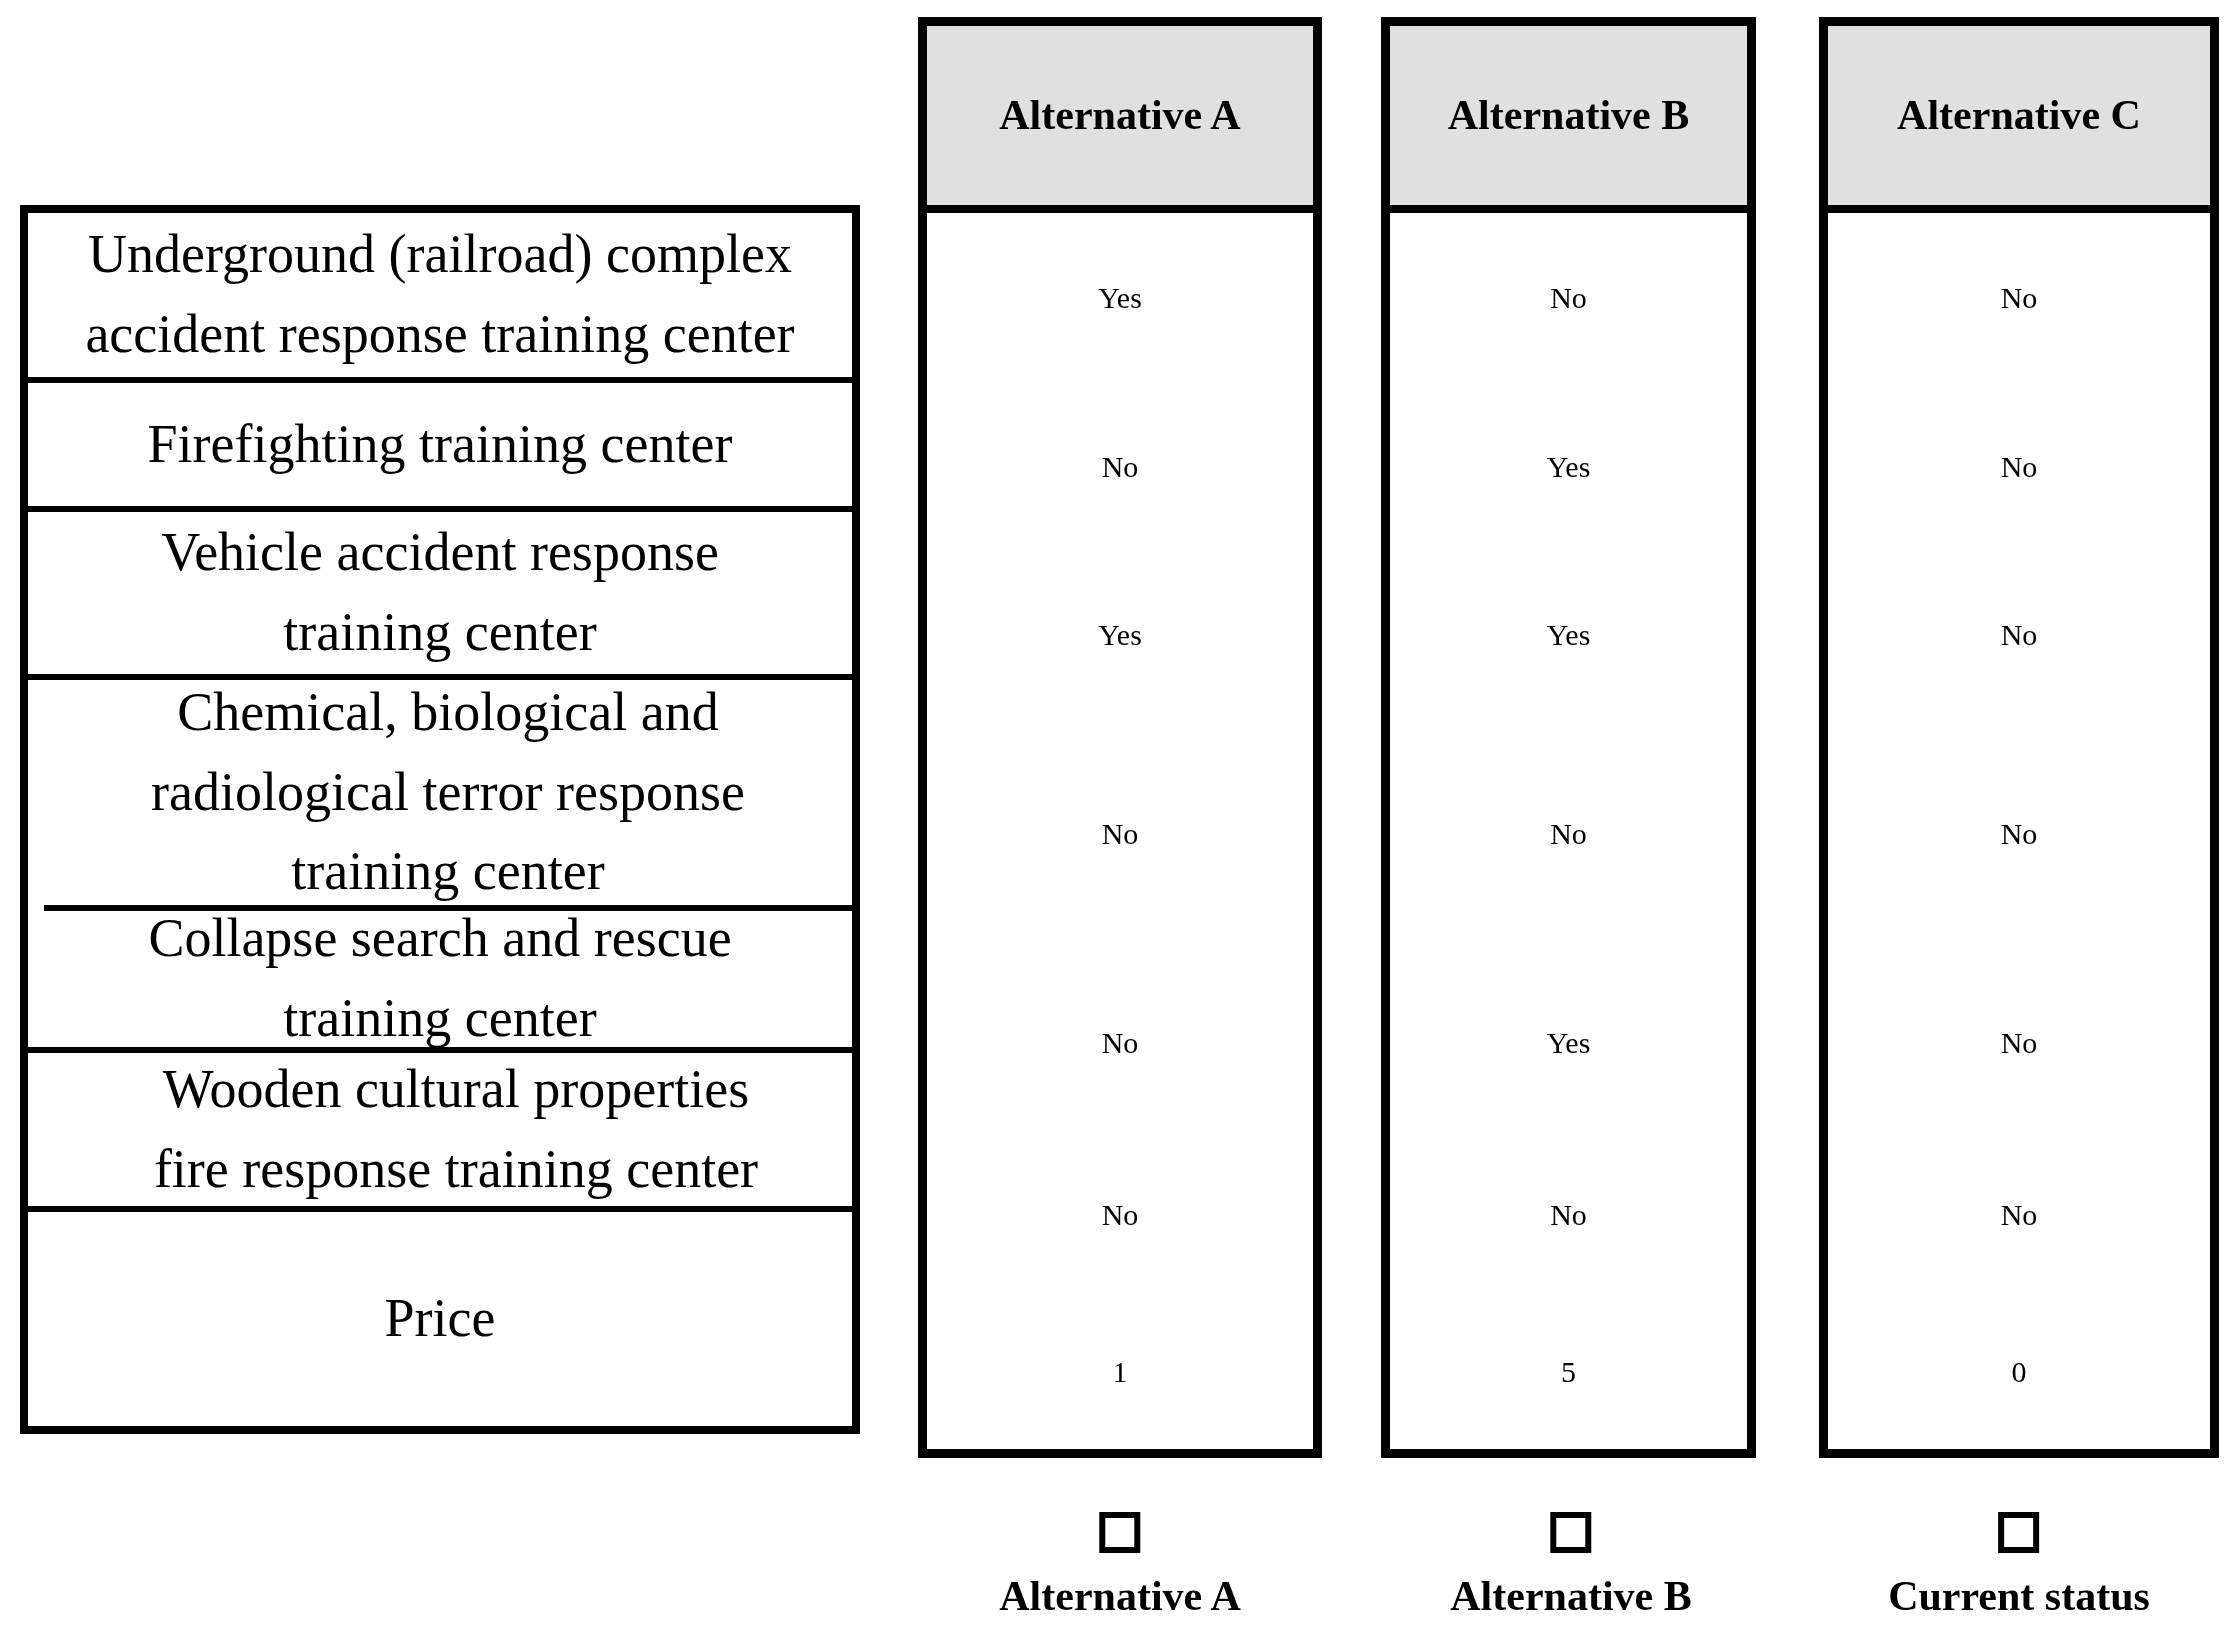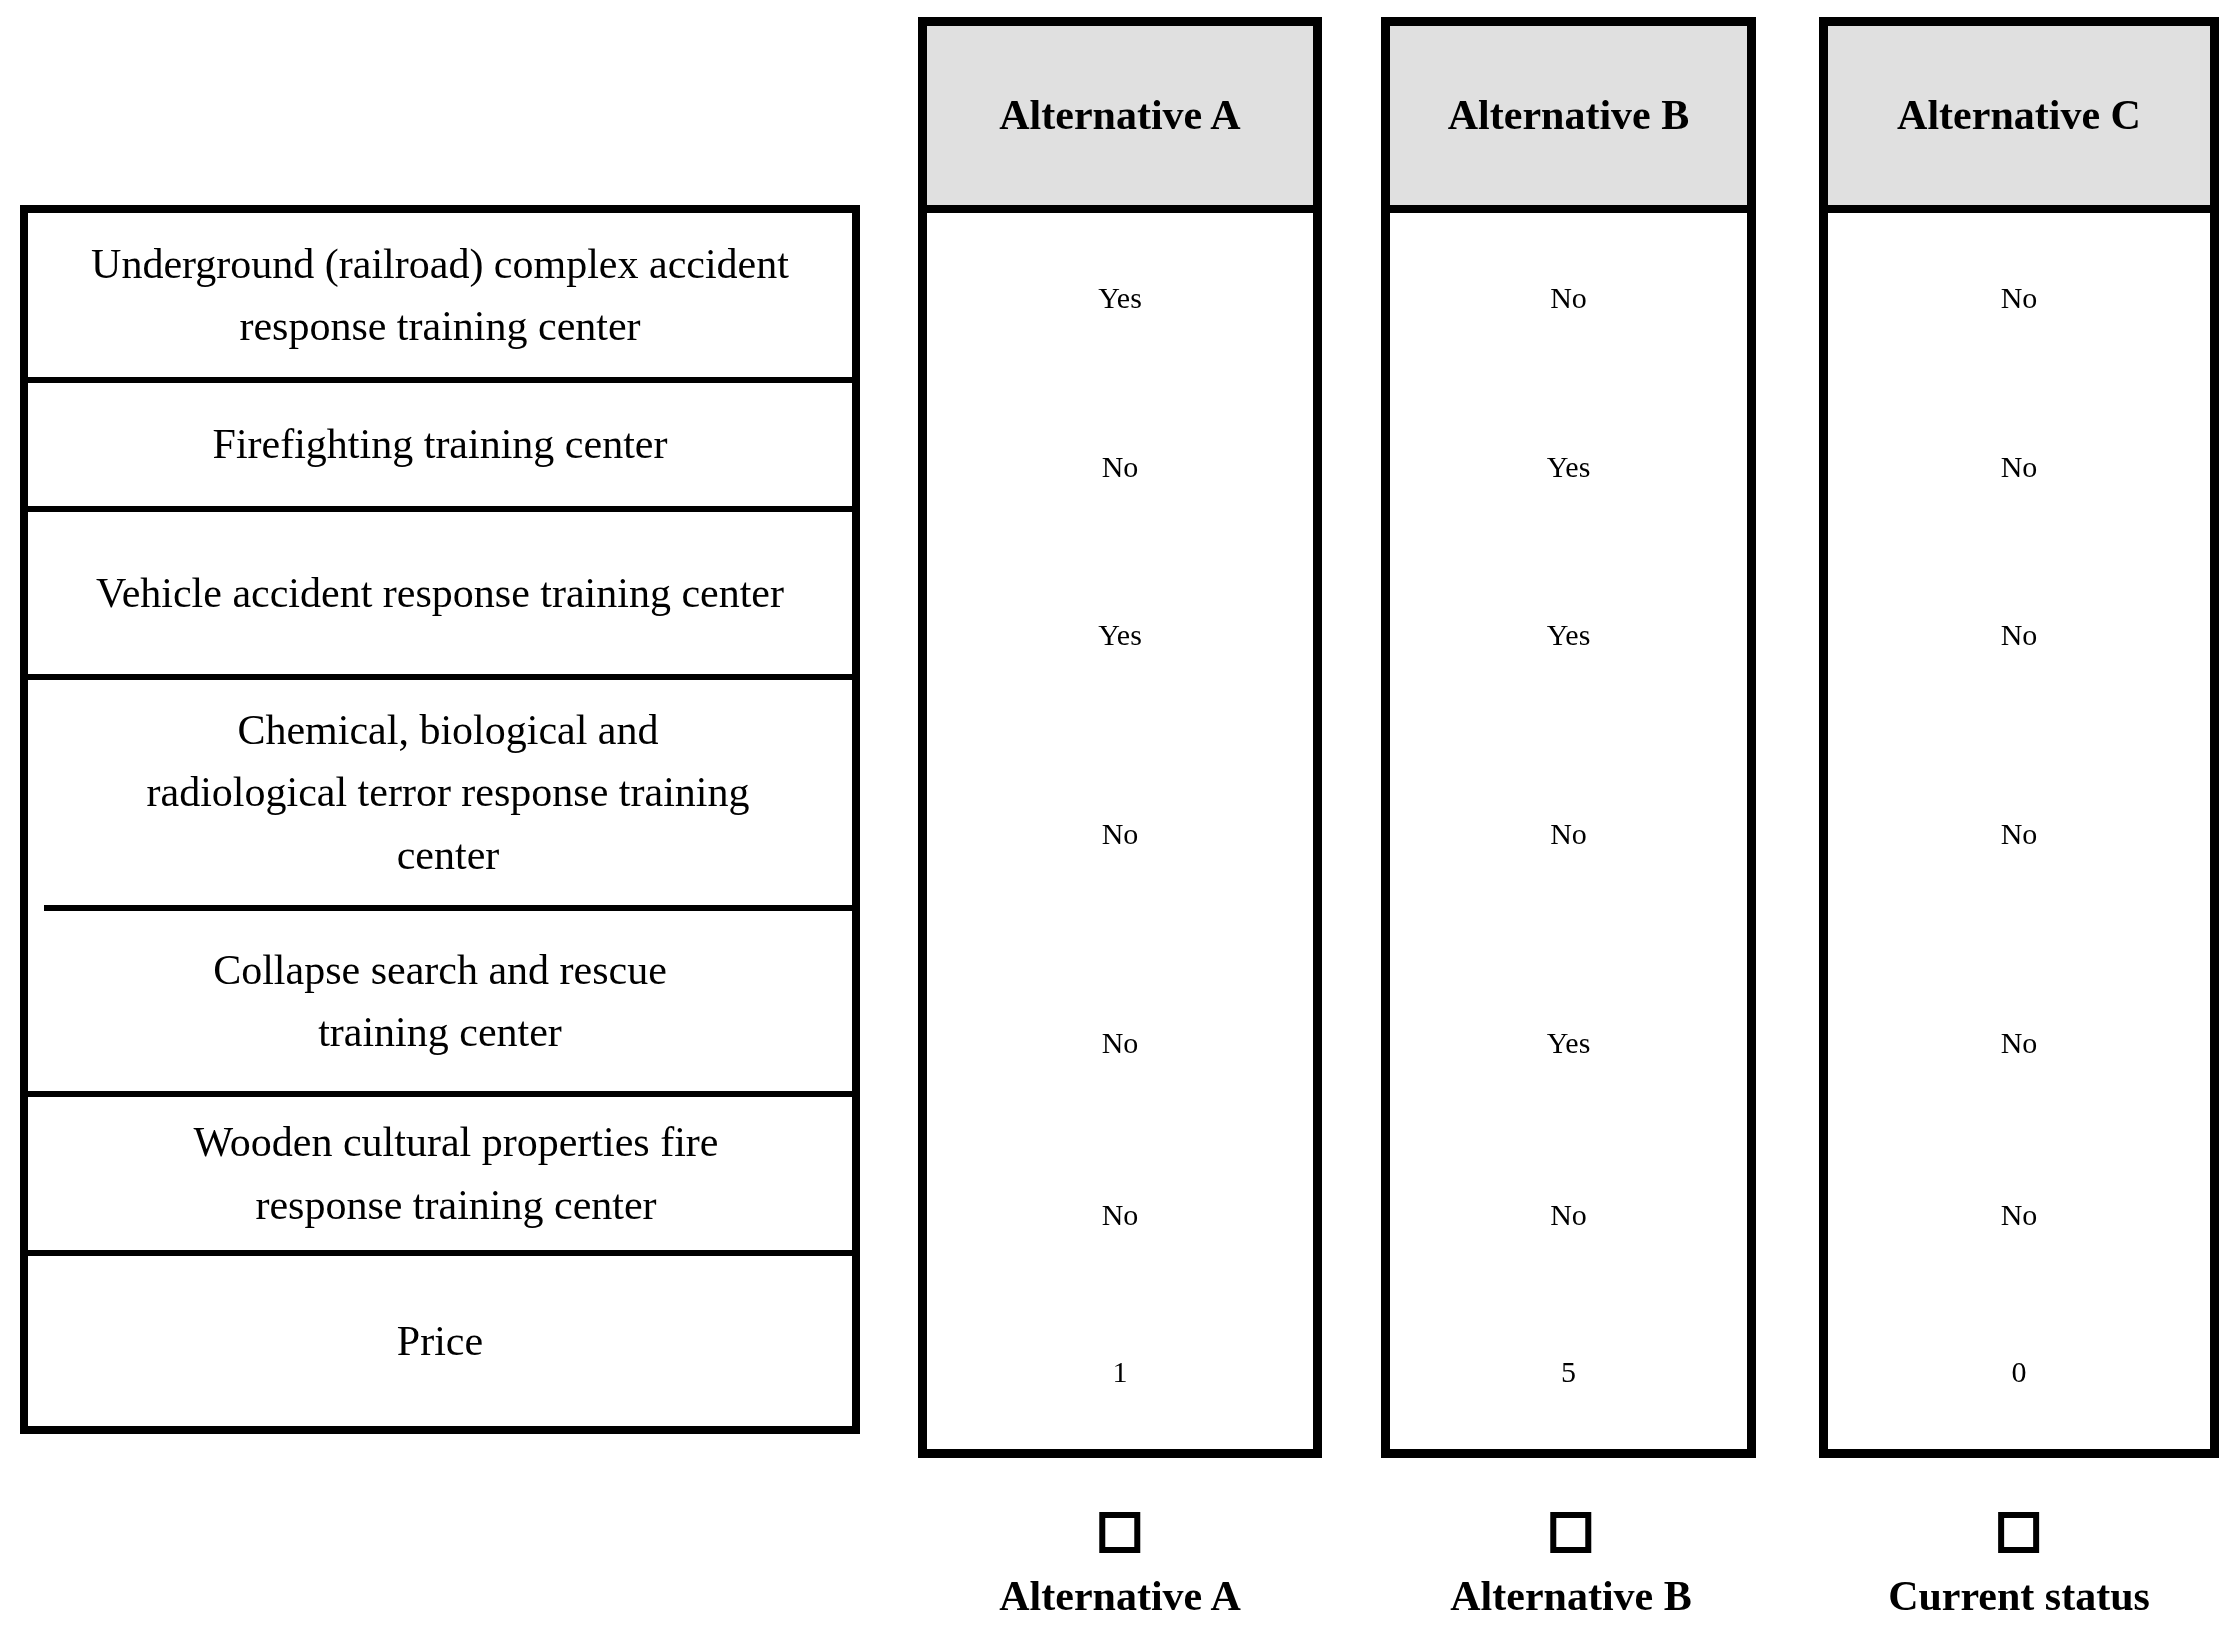--- a/index.html
+++ b/index.html
@@ -10,27 +10,27 @@
 
   
   .attr-table {
     position:absolute; left:20px; top:205px; width:840px; height:1229px;
     border:8px solid #000; box-sizing:border-box;
     display:flex; flex-direction:column; background:#fff;
   }
   .attr-row {
     box-sizing:border-box; border-bottom:6.6px solid #000;
     display:flex; align-items:center; justify-content:center;
-    text-align:center; font-size:42px; line-height:1.48;
+    text-align:center; font-size:54px; line-height:1.48;
   }
   .attr-row:nth-child(1){ height:170px; }
   .attr-row:nth-child(2){ height:129px; }
   .attr-row:nth-child(3){ height:168px; }
   .attr-row:nth-child(4){ height:231px;margin-left:16px; }
-  .attr-row:nth-child(5){ height:186px; }
+  .attr-row:nth-child(5){ height:142px; }
   .attr-row:nth-child(6){ height:159px;padding-left:32px; }
   .attr-row:nth-child(7){ flex:1; border-bottom:none; }
   .attr-row span { display:block; }
   .attr-row:nth-child(1) span{ max-width:726px; }
   .attr-row:nth-child(3) span{ max-width:739px; }
   .attr-row:nth-child(4) span{ max-width:627px; }
   .attr-row:nth-child(5) span{ max-width:594px; }
   .attr-row:nth-child(6) span{ max-width:660px; }
 
   

